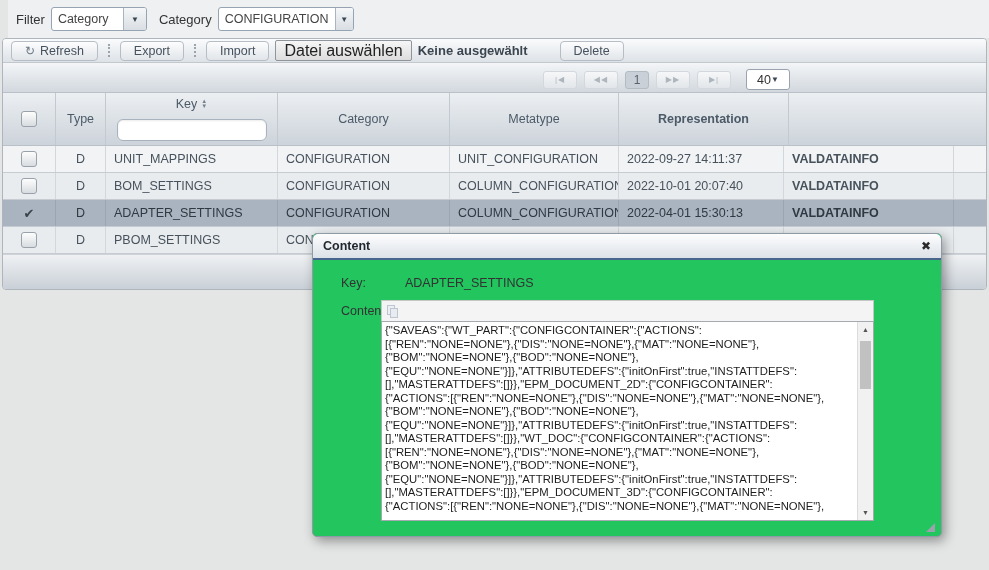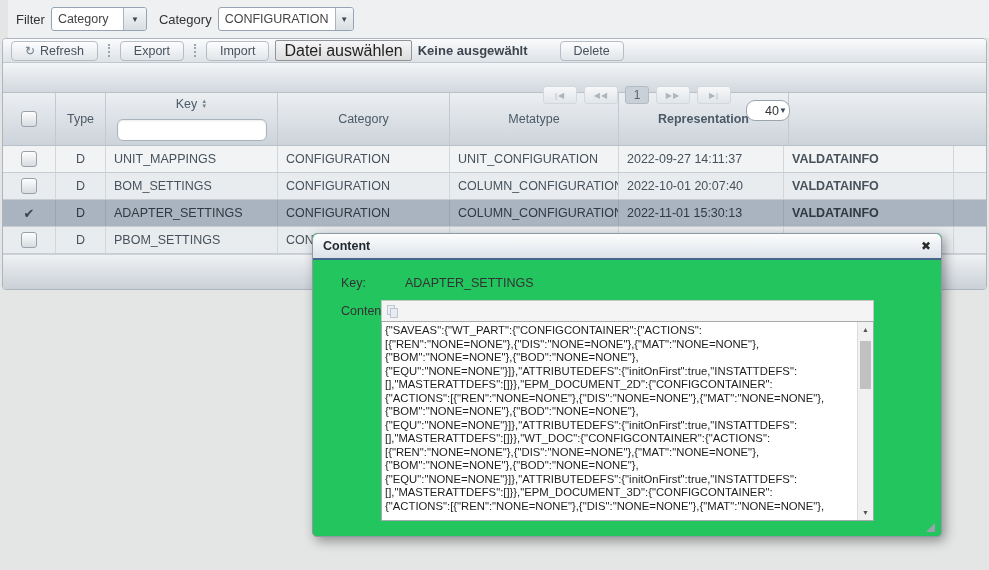--- a/index.html
+++ b/index.html
@@ -67,23 +67,23 @@
   .pgroup { position:absolute; left:540px; top:6px; display:flex; gap:7px; align-items:center; }
   .pbtn {
     width:34px; height:18px; border-radius:3px;
     background:linear-gradient(#f6f7f8,#e2e6ea); border:1px solid #d2d8dd;
     color:#aeb6bd; font-size:8px; display:flex; align-items:center; justify-content:center;
     letter-spacing:1px;
   }
   .pbtn.page { width:24px; background:#c9d0d7; border:1px solid #b4bcc3; color:#59636e; font-size:12px; letter-spacing:0; }
   .psel {
     width:44px; height:21px; margin-left:8px; background:#fff;
-    border:1px solid #9aa4ae; border-radius:9px;
-    display:flex; align-items:center; justify-content:space-between; padding:0 18px;
-    font-size:12.5px; color:#333;margin-top:31px;
+    border:1px solid #9aa4ae; border-radius:3px;
+    display:flex; align-items:center; justify-content:space-between; padding:0 10px;
+    font-size:12.5px; color:#333;
   }
   .psel .chev { font-size:8px; color:#3a4754; }
 
   
   .thead {
     display:flex; height:53px;
     background:linear-gradient(#ecEFf2,#ccd3da);
     background:linear-gradient(#eceff2,#ccd3da);
     border-bottom:1px solid #b9c0c7;
     color:#4c5a68; font-size:12.5px;
@@ -285,21 +285,21 @@
     <div class="cell c-fill"></div>
   </div>
   <div class="row selected">
     <div class="cell c-check">
         <span class="checkbox">✔</span>
       </div>
     <div class="cell c-type">D</div>
     <div class="cell c-key">ADAPTER_SETTINGS</div>
     <div class="cell c-cat">CONFIGURATION</div>
     <div class="cell c-meta">COLUMN_CONFIGURATION</div>
-    <div class="cell c-date">2022-11-01 15:30:13</div>
+    <div class="cell c-date">2022-04-01 15:30:13</div>
     <div class="cell c-rep">VALDATAINFO</div>
     <div class="cell c-fill"></div>
   </div>
   <div class="row even">
     <div class="cell c-check">
         <span class="checkbox"></span>
       </div>
     <div class="cell c-type">D</div>
     <div class="cell c-key">PBOM_SETTINGS</div>
     <div class="cell c-cat">CONFIGURATION</div>

